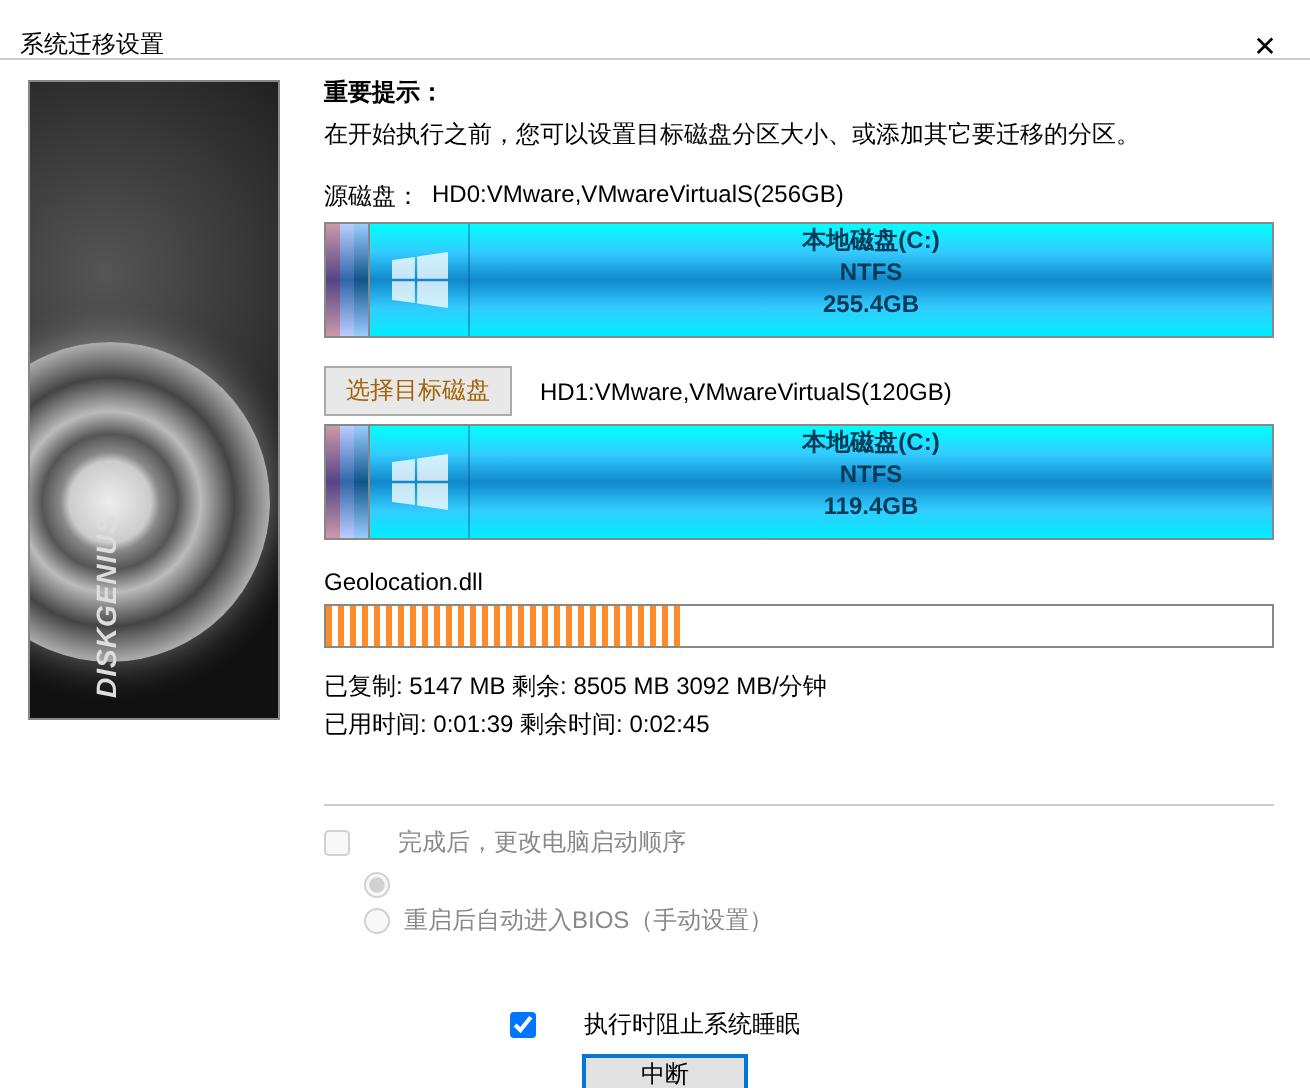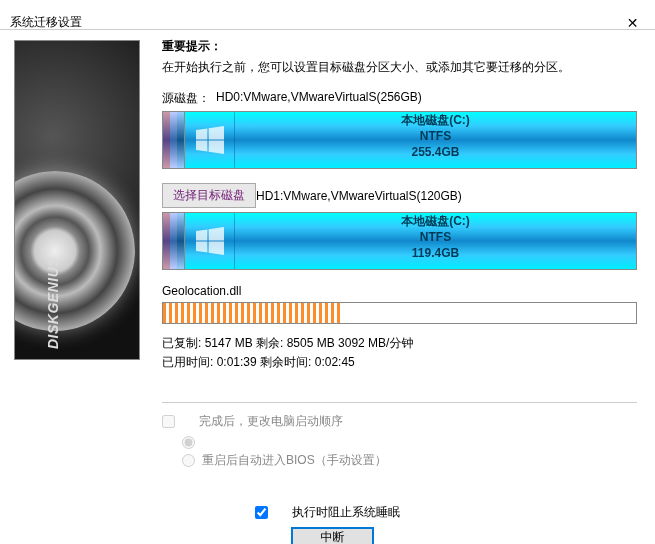--- a/index.html
+++ b/index.html
@@ -87,23 +87,23 @@
   }
   .disk-main .winlogo svg { width:28px; height:28px; opacity:.85; }
   .disk-main .info {
     flex:1; text-align:center;
     color:#003a57; font-weight:bold; font-size:12px; line-height:1.35;
   }
   .select-btn {
     display:inline-block;
     border:1px solid #aaa;
     background:#e8e8e8;
-    color:#701a75;
+    color:#a16207;
     padding:3px 10px;
-    margin-right:0;
+    margin-right:14px;
   }
   .target-row { display:flex; align-items:center; margin-bottom:4px; }
   .filename { margin:2px 0 4px; }
   .progress {
     height:22px;
     border:1px solid #888;
     background:#fff;
     position:relative;
     margin-bottom:10px;
   }

